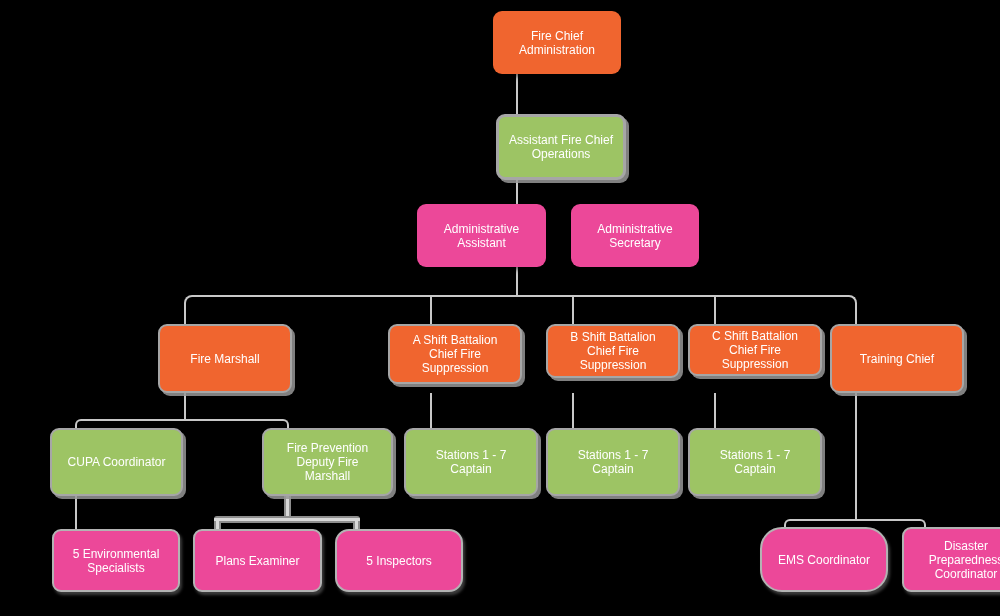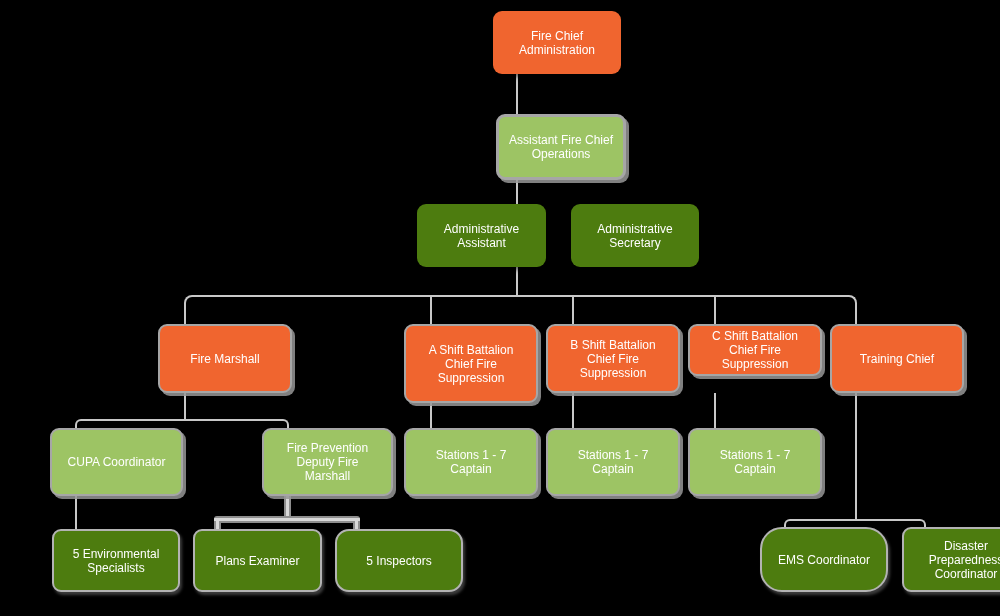--- a/index.html
+++ b/index.html
@@ -10,34 +10,34 @@
   
   .node{
     position:absolute;box-sizing:border-box;border-radius:9px;
     display:flex;align-items:center;justify-content:center;text-align:center;
     color:#fff;font-size:12px;line-height:14px;white-space:pre-line;
     padding:4px 8px;
     margin-left:40px;
   }
   .c-orange{background:#F0652F;}
   .c-green{background:#9DC464;}
-  .c-blue{background:#4d7c0f;}
+  .c-blue{background:#ec4899;}
   .b-gray{border:2px solid #A6A6A6;box-shadow:3px 3px 0 rgba(150,150,150,.85);}
   .b-gray-thick{border:3px solid #A6A6A6;box-shadow:3px 3px 0 rgba(150,150,150,.85);}
   .b-light{border:2px solid #B3B3B3;box-shadow:2px 3px 3px rgba(110,110,110,.55);}
   .b-none{box-shadow:0 3px 4px rgba(0,0,0,.5);}
 
   
   .n-firechief{left:453px;top:11px;width:128px;height:63px;}
   .n-assistant{left:456px;top:114px;width:130px;height:66px;}
   .n-adminassist{left:377px;top:204px;width:129px;height:63px;}
   .n-adminsec{left:531px;top:204px;width:128px;height:63px;}
   .n-marshall{left:118px;top:324px;width:134px;height:69px;}
-  .n-ashift{left:364px;top:324px;width:134px;height:79px;}
-  .n-bshift{left:506px;top:324px;width:134px;height:69px;}
+  .n-ashift{left:348px;top:324px;width:134px;height:60px;}
+  .n-bshift{left:506px;top:324px;width:134px;height:54px;}
   .n-cshift{left:648px;top:324px;width:134px;height:52px;}
   .n-training{left:790px;top:324px;width:134px;height:69px;}
   .n-cupa{left:10px;top:428px;width:133px;height:68px;}
   .n-fireprev{left:222px;top:428px;width:131px;height:68px;}
   .n-stationsa{left:364px;top:428px;width:134px;height:68px;}
   .n-stationsb{left:506px;top:428px;width:134px;height:68px;}
   .n-stationsc{left:648px;top:428px;width:134px;height:68px;}
   .n-envspec{left:12px;top:529px;width:128px;height:63px;}
   .n-plans{left:153px;top:529px;width:129px;height:63px;}
   .n-inspectors{left:295px;top:529px;width:128px;height:63px;border-radius:14px;}

